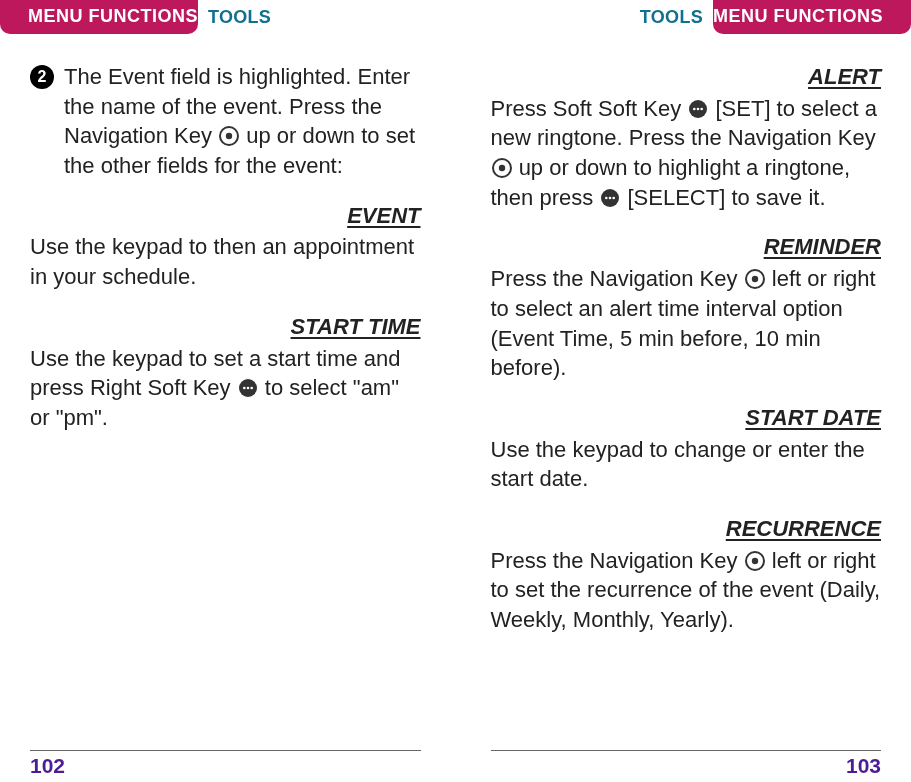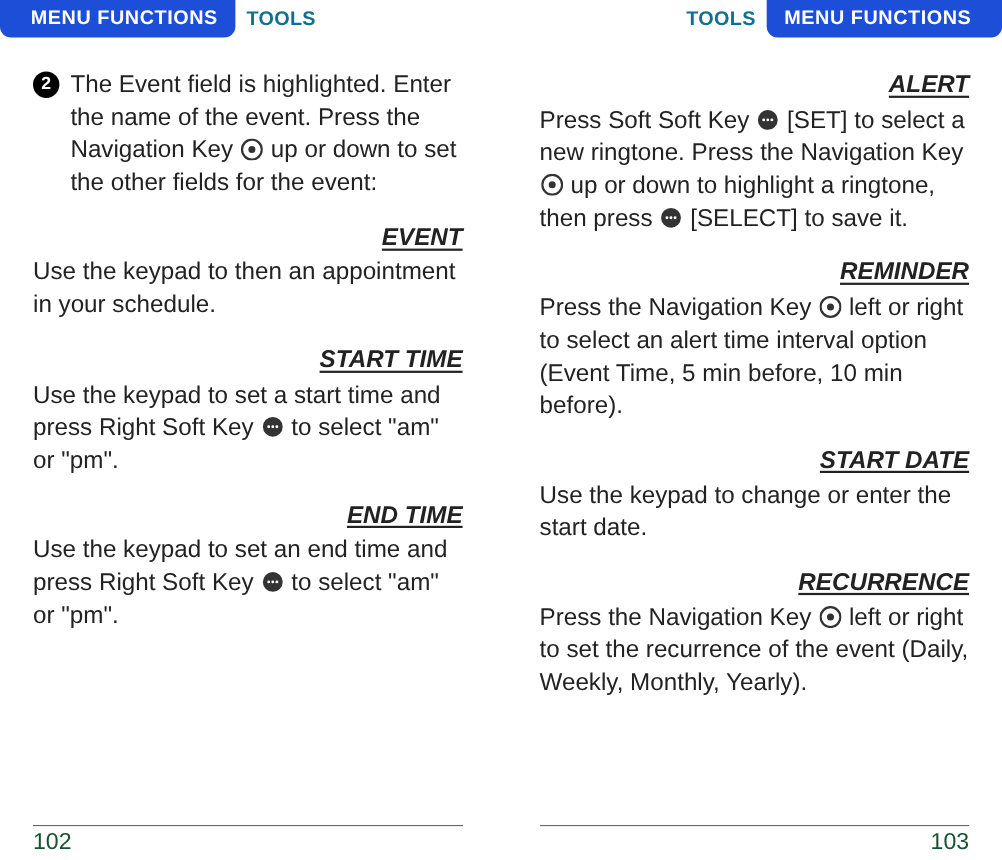--- a/index.html
+++ b/index.html
@@ -30,26 +30,26 @@
     .hdr {
       display: flex;
       align-items: center;
       gap: 10px;
       height: 34px;
       margin-bottom: 28px;
     }
     .hdr.left { justify-content: flex-start; }
     .hdr.right { justify-content: flex-end; }
     .pill {
-      background: #1d4ed8;
+      background: #be185d;
       color: #fff;
       font-weight: 700;
       font-size: 18px;
       letter-spacing: 0.5px;
-      padding: 6px 16px 7px;
+      padding: 6px 0 7px;
       border-radius: 0 0 10px 10px;
       font-family: Arial, sans-serif;
     }
     .pill.left-pill { border-top-left-radius: 0; border-top-right-radius: 0; margin-left: -30px; padding-left: 28px;}
     .pill.right-pill { margin-right: -30px; padding-right: 28px;}
     .section-label {
       color: #107090;
       font-weight: 700;
       font-size: 18px;
       letter-spacing: 0.3px;
@@ -99,22 +99,23 @@
       display: inline-block;
       vertical-align: -3px;
       margin: 0 1px;
     }
     svg.btn-svg { display: block; }
 
     .footer {
       position: absolute;
       bottom: 4px;
       font-size: 21px;
-      color: #14532d;
+      color: #4c1d95;
       width: calc(100% - 65px);
+      font-weight: bold;
     }
     .footer-line {
       border-top: 1.5px solid #666;
       margin-bottom: 3px;
     }
     .page.left .pg-num { text-align: left; }
     .page.right .pg-num { text-align: right; }
 
     
     .nav-ring, .dot-ring {
@@ -173,32 +174,20 @@
           <span>Use the keypad to set a start time and press Right Soft Key </span>
           <span class="icon">
             <svg class="btn-svg dot-ring" viewBox="0 0 20 20">
                 <use href="#dot-ring"></use>
               </svg>
           </span>
           <span> to select "am" or "pm".</span>
         </div>
       </div>
 
-      <div class="sub">
-        <div class="sub-head">END TIME</div>
-        <div>
-          <span>Use the keypad to set an end time and press Right Soft Key </span>
-          <span class="icon">
-            <svg class="btn-svg dot-ring" viewBox="0 0 20 20">
-                <use href="#dot-ring"></use>
-              </svg>
-          </span>
-          <span> to select "am" or "pm".</span>
-        </div>
-      </div>
 
     </div>
 
     <div class="footer">
       <div class="footer-line"></div>
       <div class="pg-num">102</div>
     </div>
   </div>
 
   <div class="page right">

